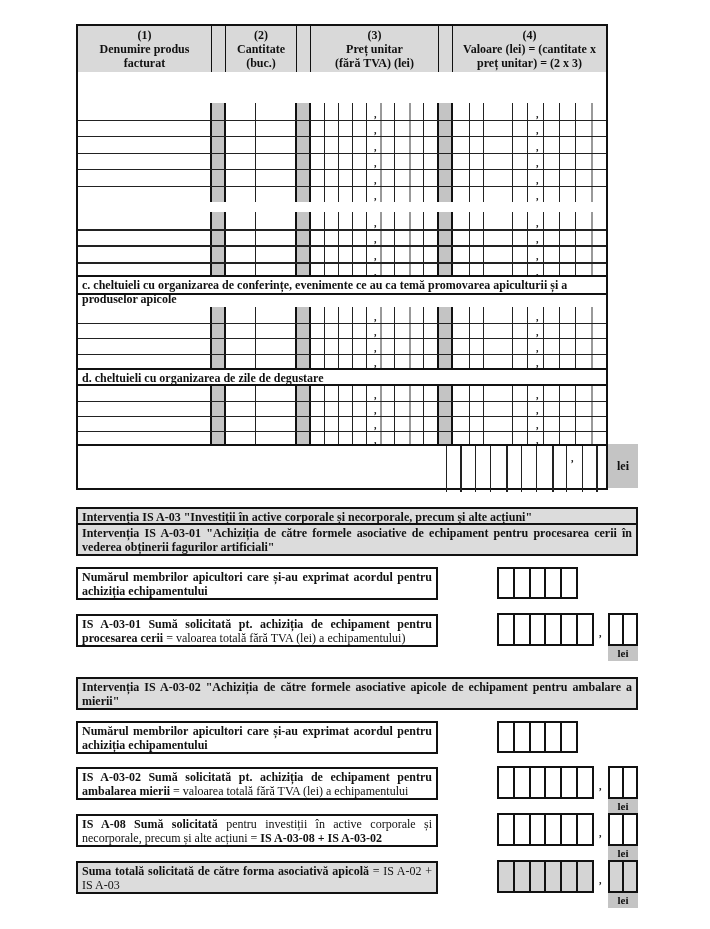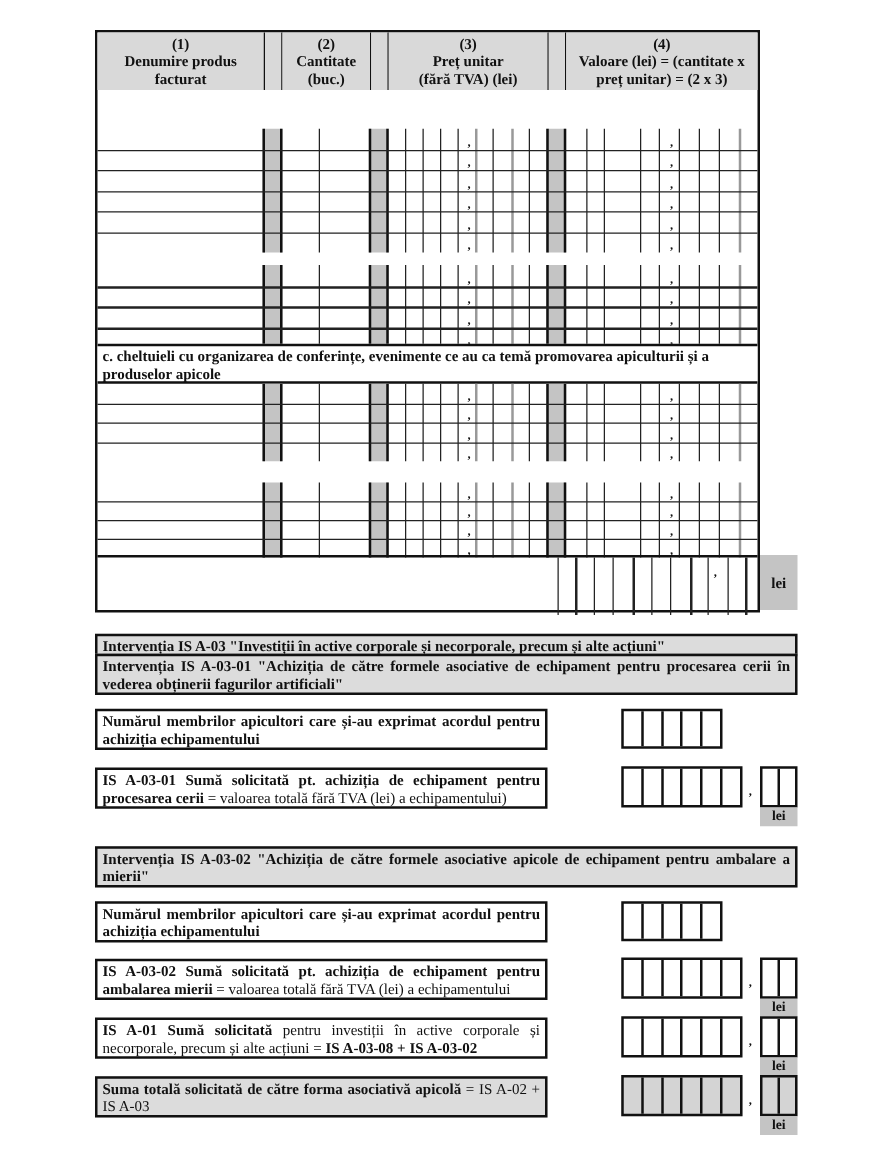--- a/index.html
+++ b/index.html
@@ -167,21 +167,21 @@
       <div class="comma" style="left:296px;top:39.5px;">,</div>
       <div class="comma" style="left:458px;top:39.5px;">,</div>
       <div class="cell" style="left:0;width:132px;top:49.5px;height:16.5px;bottom:auto;"></div>
       <div class="cell" style="left:148px;width:69px;top:49.5px;height:16.5px;bottom:auto;"></div>
       <div class="cell" style="left:233px;width:126px;top:49.5px;height:16.5px;bottom:auto;"></div>
       <div class="cell" style="left:375px;width:153px;top:49.5px;height:16.5px;bottom:auto;"></div>
       <div class="comma" style="left:296px;top:56px;">,</div>
       <div class="comma" style="left:458px;top:56px;">,</div>
     </div>
 
-  <div class="sec" style="top:249px;height:32px;">c. cheltuieli cu organizarea de conferințe, evenimente ce au ca temă promovarea apiculturii și a produselor apicole</div>
+  <div class="sec" style="top:249px;height:20px;">c. cheltuieli cu organizarea de conferințe, evenimente ce au ca temă promovarea apiculturii și a produselor apicole</div>
   <div class="row" id="grid-c" style="top:281px;height:62px;">
       <div class="sep" style="left:132px;width:16px;"></div>
       <div class="sep" style="left:217px;width:16px;"></div>
       <div class="sep" style="left:359px;width:16px;"></div>
       <div class="vline" style="left:177px;"></div>
       <div class="vline" style="left:246px;"></div>
       <div class="vline" style="left:260px;"></div>
       <div class="vline" style="left:274px;"></div>
       <div class="vline" style="left:288px;"></div>
       <div class="vline light" style="left:302px;"></div>
@@ -218,20 +218,21 @@
       <div class="comma" style="left:296px;top:36.5px;">,</div>
       <div class="comma" style="left:458px;top:36.5px;">,</div>
       <div class="cell" style="left:0;width:132px;top:46.5px;height:15.5px;bottom:auto;"></div>
       <div class="cell" style="left:148px;width:69px;top:46.5px;height:15.5px;bottom:auto;"></div>
       <div class="cell" style="left:233px;width:126px;top:46.5px;height:15.5px;bottom:auto;"></div>
       <div class="cell" style="left:375px;width:153px;top:46.5px;height:15.5px;bottom:auto;"></div>
       <div class="comma" style="left:296px;top:52px;">,</div>
       <div class="comma" style="left:458px;top:52px;">,</div>
     </div>
 
+  <div class="sec" style="top:342px;height:18px;">d. cheltuieli cu organizarea de zile de degustare</div>
   <div class="row" id="grid-d" style="top:360px;height:60px;">
       <div class="sep" style="left:132px;width:16px;"></div>
       <div class="sep" style="left:217px;width:16px;"></div>
       <div class="sep" style="left:359px;width:16px;"></div>
       <div class="vline" style="left:177px;"></div>
       <div class="vline" style="left:246px;"></div>
       <div class="vline" style="left:260px;"></div>
       <div class="vline" style="left:274px;"></div>
       <div class="vline" style="left:288px;"></div>
       <div class="vline light" style="left:302px;"></div>
@@ -347,21 +348,21 @@
     <span></span>
 </div>
 <div class="comma" style="left:599px;top:782px;">,</div>
 <div class="digits" style="left:608px;top:766px;width:30px;height:33px;">
   <span></span>
     <span></span>
 </div>
 <div class="lei" style="left:608px;top:799px;width:30px;height:15px;">lei</div>
 
 <div class="box" style="left:76px;top:814px;width:362px;height:33px;">
-  <span class="b">IS A-01 Sumă solicitată</span><span> pentru investiții în active corporale și necorporale, precum și alte acțiuni = </span><span class="b">IS A-03-08 + IS A-03-02</span>
+  <span class="b">IS A-08 Sumă solicitată</span><span> pentru investiții în active corporale și necorporale, precum și alte acțiuni = </span><span class="b">IS A-03-08 + IS A-03-02</span>
 </div>
 <div class="digits" style="left:497px;top:813px;width:97px;height:33px;">
   <span></span>
     <span></span>
     <span></span>
     <span></span>
     <span></span>
     <span></span>
 </div>
 <div class="comma" style="left:599px;top:829px;">,</div>

